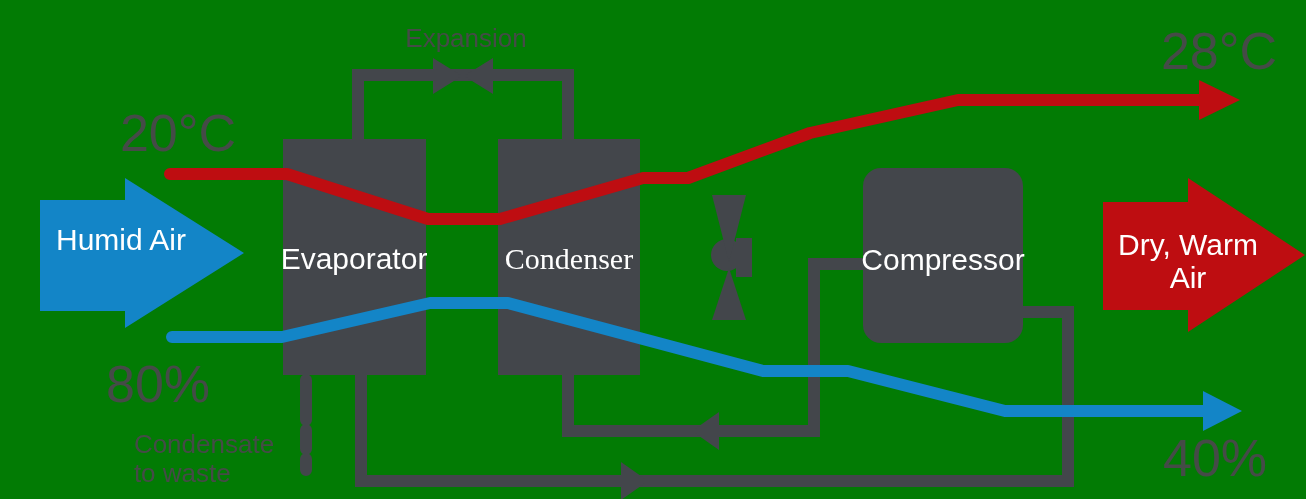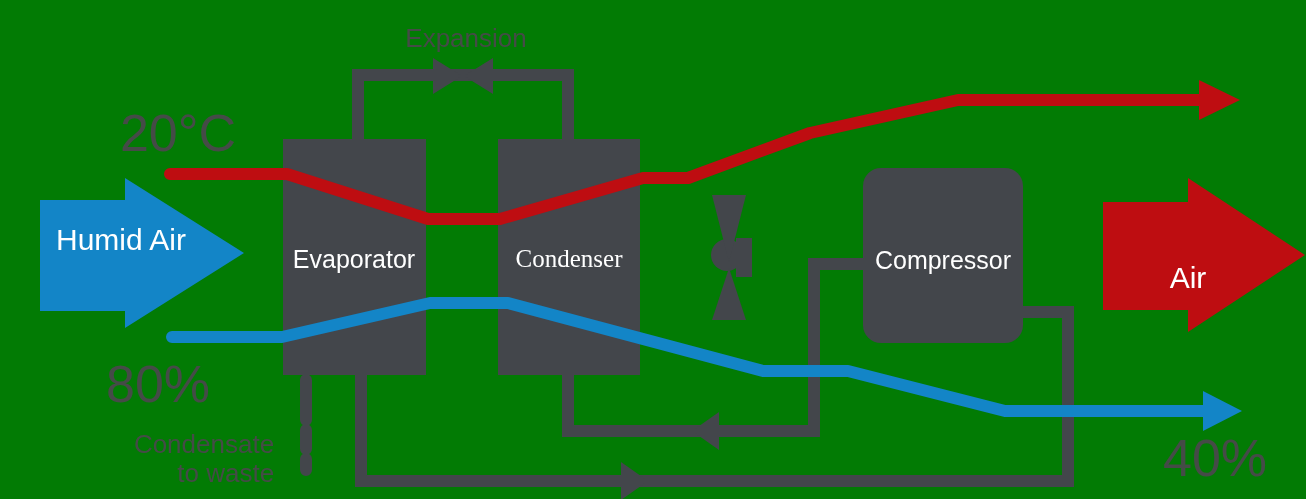--- a/index.html
+++ b/index.html
@@ -14,27 +14,27 @@
   .pipe{stroke:var(--pipe);stroke-width:12;fill:none;}
   .dash{stroke:var(--pipe);stroke-width:12;fill:none;stroke-linecap:round;
         stroke-dasharray:40 10 19 10 19 10;}
   .pipe-fill{fill:var(--pipe);}
   .hot-line{stroke:var(--hot);stroke-width:12;fill:none;stroke-linecap:round;stroke-linejoin:round;}
   .cold-line{stroke:var(--cold);stroke-width:12;fill:none;stroke-linecap:round;stroke-linejoin:round;}
   .hot-fill{fill:var(--hot);}
   .cold-fill{fill:var(--cold);}
   .lbl{
     position:absolute;transform:translate(-50%,-50%);
-    color:var(--label);white-space:nowrap;text-align:right;
+    color:var(--label);white-space:nowrap;text-align:left;
   }
   .lbl-big{font-size:52px;font-weight:400;letter-spacing:0px;}
   .lbl-small{font-size:26px;font-weight:400;}
   .boxlbl{
     position:absolute;transform:translate(-50%,-50%);
-    color:var(--box-text);font-size:25px;white-space:nowrap;text-align:center;
+    color:var(--box-text);font-size:30px;white-space:nowrap;text-align:center;
   }
   .airlbl{
     position:absolute;transform:translate(-50%,-50%);
     color:var(--box-text);font-size:30px;white-space:nowrap;text-align:center;
     line-height:33px;
   }
 </style>
 </head>
 <body>
 
@@ -68,31 +68,32 @@
 
     <polyline class="cold-line" points="172,337 282,337 430,303 508,303 763,371 848,371 1005,411 1205,411"></polyline>
     <polygon class="cold-fill" points="1203,391 1242,411 1203,431"></polygon>
 
     <polygon class="cold-fill" points="40,200 125,200 125,178 244,253 125,328 125,311 40,311"></polygon>
 
     <polygon class="hot-fill" points="1103,202 1188,202 1188,178 1305,255 1188,332 1188,310 1103,310"></polygon>
   </svg>
 
   <div class="lbl lbl-big" style="left:178px;top:133px;">20°C</div>
+  <div class="lbl lbl-big" style="left:1219px;top:51px;">28°C</div>
   <div class="lbl lbl-big" style="left:158px;top:384px;">80%</div>
   <div class="lbl lbl-big" style="left:1215px;top:458px;">40%</div>
   <div class="lbl lbl-small" style="left:466px;top:38px;">Expansion</div>
   <div class="lbl lbl-small" style="left:204px;top:459px;line-height:29px;">
     <span>Condensate</span><br>
     <span>to waste</span>
   </div>
 
   <div class="boxlbl" style="left:354px;top:259px;">Evaporator</div>
   <div class="boxlbl" style="left:569px;top:259px;font-family:Liberation Serif, serif;">Condenser</div>
   <div class="boxlbl" style="left:943px;top:260px;">Compressor</div>
 
   <div class="airlbl" style="left:121px;top:239px;">Humid Air</div>
   <div class="airlbl" style="left:1188px;top:261px;">
-    <br>
+    <span>Dry, Warm</span><br>
     <span>Air</span>
   </div>
 
 </div>
 
 </body></html>

